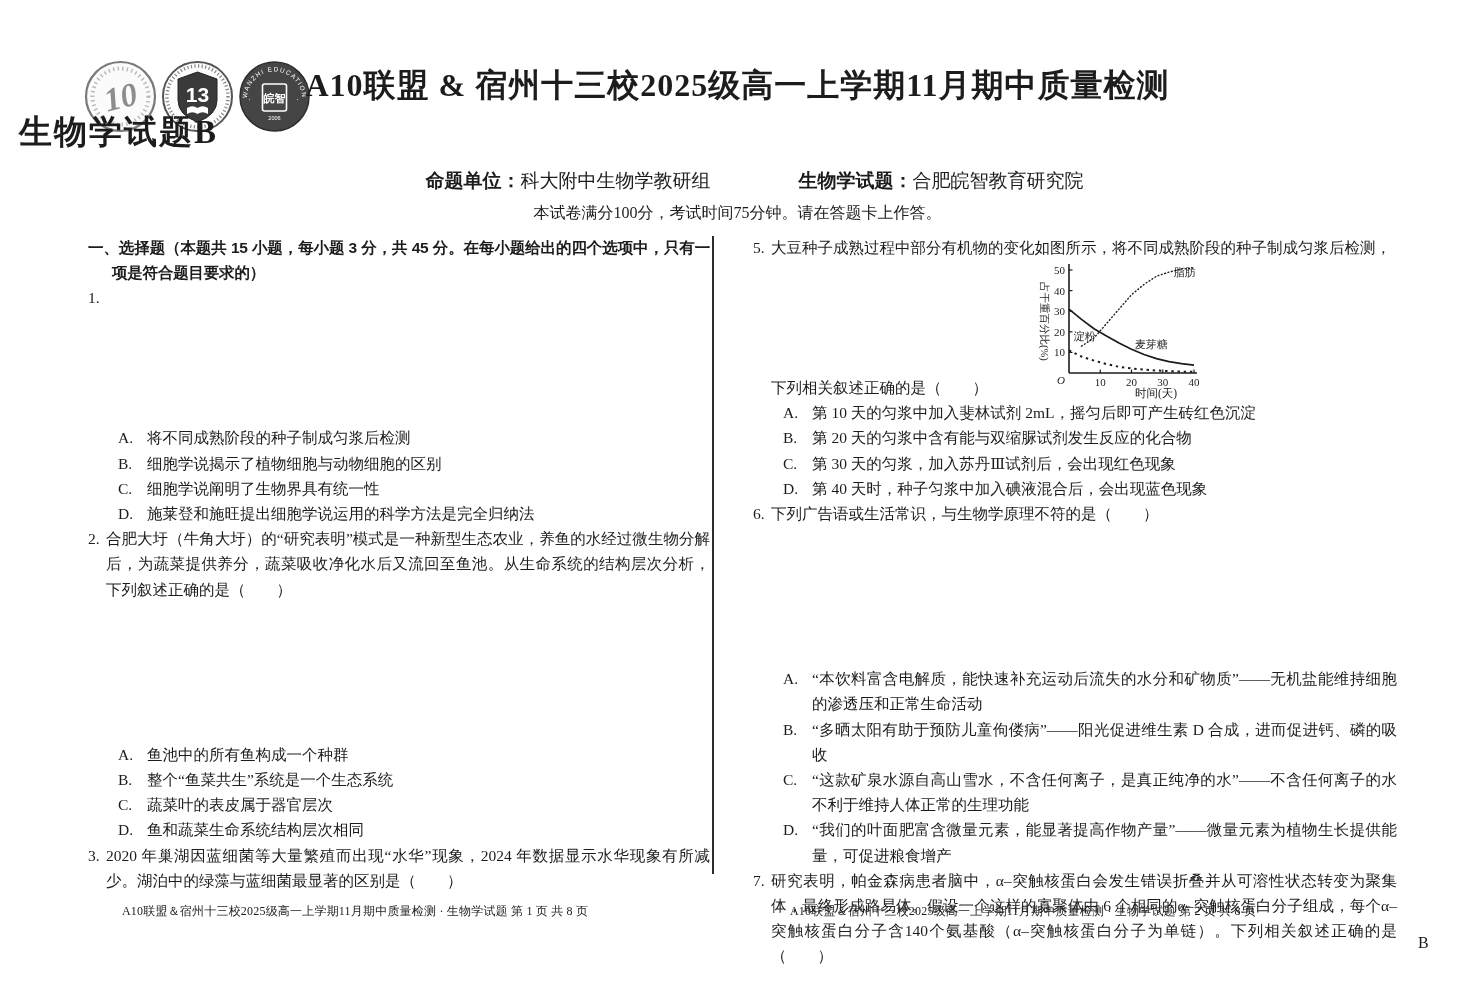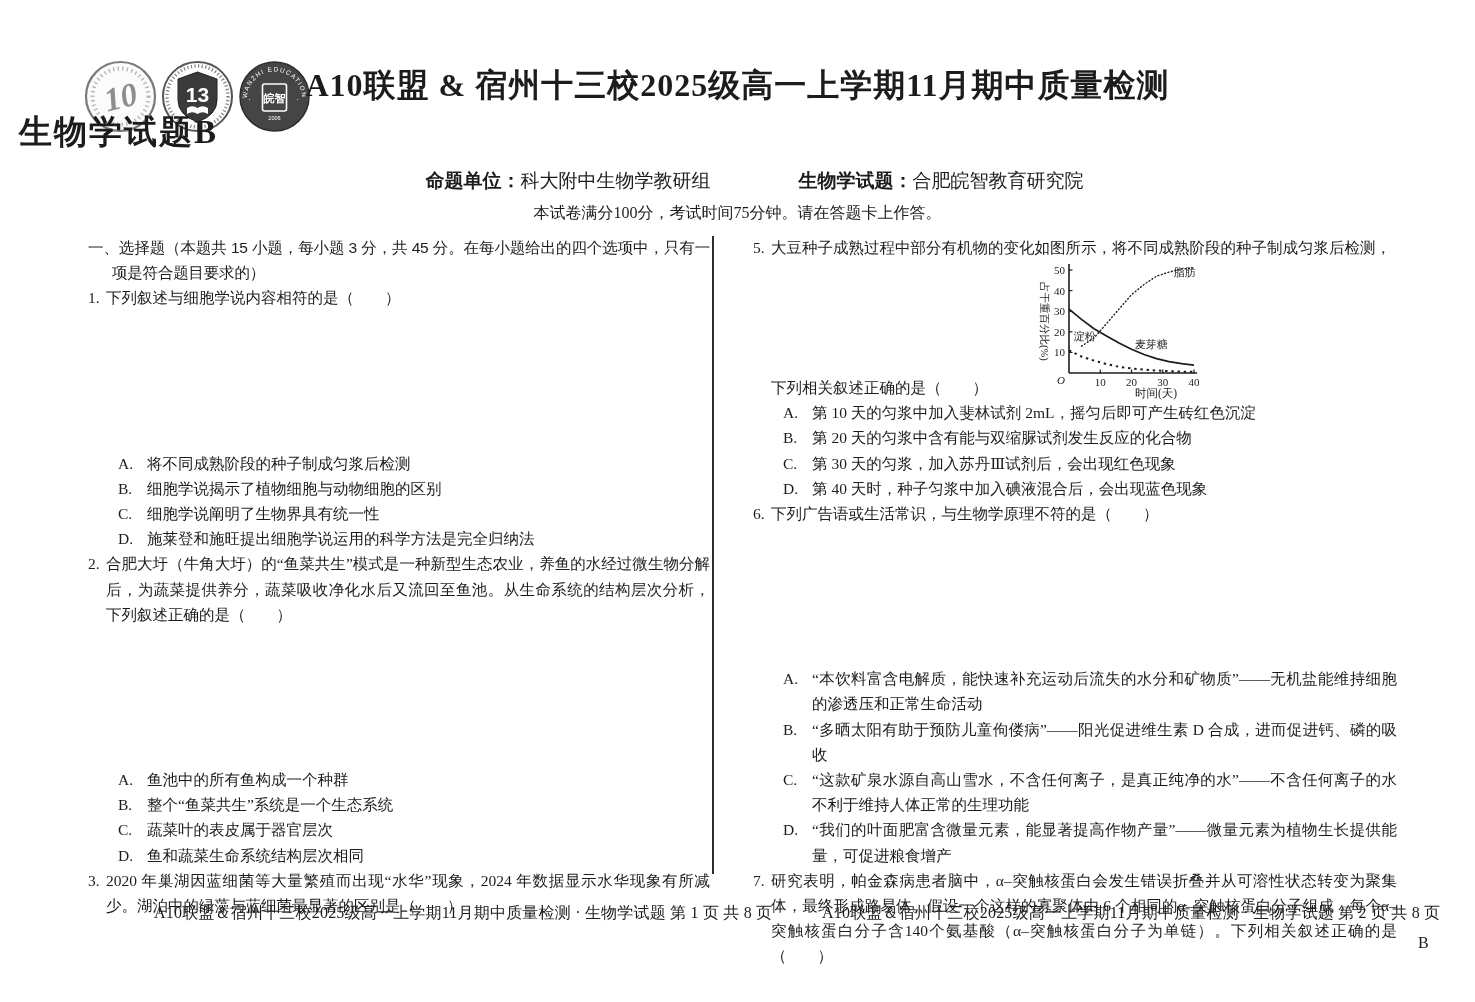--- a/index.html
+++ b/index.html
@@ -14,32 +14,32 @@
           font-size:33px;font-weight:bold;letter-spacing:2px;margin-left:19px;}
   .unit-line{position:absolute;top:168px;left:0;width:100%;text-align:center;font-size:19px;}
   .unit-label{font-family:"Liberation Sans","DejaVu Sans",sans-serif;font-weight:bold;margin-left:34px;}
   .unit-gap{display:inline-block;width:54px;}
   .note-line{position:absolute;top:203px;left:0;width:100%;text-align:center;font-size:16px;}
   
   .divider{position:absolute;left:712px;top:236px;width:2px;height:638px;background:#2c2c2c;}
   .col{position:absolute;top:235px;font-size:15.5px;line-height:25.2px;text-align:justify;}
   .col-left{left:88px;width:622px;}
   .col-right{left:753px;width:644px;}
-  .sec-heading{font-family:"Liberation Sans","DejaVu Sans",sans-serif;font-weight:normal;
+  .sec-heading{font-family:"Liberation Sans","DejaVu Sans",sans-serif;font-weight:bold;
                padding-left:24px;text-indent:-24px;letter-spacing:-0.2px;}
   .question{position:relative;padding-left:18px;}
   .q-num{position:absolute;left:0;top:0;}
   .q-figure-row{display:flex;align-items:flex-end;height:140px;}
   .q-stem2{flex:1;}
   .chart-figure{margin:0 195px 0 0;width:175px;height:140px;}
   .chart-figure svg{display:block;}
   .option{position:relative;padding-left:41px;}
   .opt-label{position:absolute;left:12px;top:0;}
   
-  .footer{position:absolute;top:903px;font-size:16px;letter-spacing:0.2px;margin-left:32px;}
+  .footer{position:absolute;top:903px;font-size:12px;letter-spacing:0.2px;}
   .footer-left{left:122px;}
   .footer-right{left:790px;}
   .corner-mark{position:absolute;left:1418px;top:934px;font-size:16px;}
 </style>
 </head>
 <body>
 
 <div class="page">
 
   <div class="logos">
@@ -80,36 +80,35 @@
 
   <div class="note-line">本试卷满分100分，考试时间75分钟。请在答题卡上作答。</div>
 
   <div class="divider"></div>
 
   <div class="col col-left">
     <div class="sec-heading">一、选择题（本题共 15 小题，每小题 3 分，共 45 分。在每小题给出的四个选项中，只有一项是符合题目要求的）</div>
     <div id="left-questions">
   <article class="question">
     <span class="q-num">1.</span>
-    <div class="q-stem">下列叙述与细胞学说内容相符的是（　　）</div>
     <div class="q-figure-row" hidden="">
       <div class="q-stem2"></div>
       <figure class="chart-figure"></figure>
     </div>
     <div class="q-options">
             <div class="option"><span class="opt-label">A.</span><span>将不同成熟阶段的种子制成匀浆后检测</span></div>
             <div class="option"><span class="opt-label">B.</span><span>细胞学说揭示了植物细胞与动物细胞的区别</span></div>
             <div class="option"><span class="opt-label">C.</span><span>细胞学说阐明了生物界具有统一性</span></div>
             <div class="option"><span class="opt-label">D.</span><span>施莱登和施旺提出细胞学说运用的科学方法是完全归纳法</span></div>
           </div>
   </article>
 
   <article class="question">
     <span class="q-num">2.</span>
-    <div class="q-stem">合肥大圩（牛角大圩）的“鱼菜共生”模式是一种新型生态农业，养鱼的水经过微生物分解后，为蔬菜提供养分，蔬菜吸收净化水后又流回至鱼池。从生命系统的结构层次分析，下列叙述正确的是（　　）</div>
+    <div class="q-stem">合肥大圩（牛角大圩）的“研究表明”模式是一种新型生态农业，养鱼的水经过微生物分解后，为蔬菜提供养分，蔬菜吸收净化水后又流回至鱼池。从生命系统的结构层次分析，下列叙述正确的是（　　）</div>
     <div class="q-figure-row" hidden="">
       <div class="q-stem2"></div>
       <figure class="chart-figure"></figure>
     </div>
     <div class="q-options">
             <div class="option"><span class="opt-label">A.</span><span>鱼池中的所有鱼构成一个种群</span></div>
             <div class="option"><span class="opt-label">B.</span><span>整个“鱼菜共生”系统是一个生态系统</span></div>
             <div class="option"><span class="opt-label">C.</span><span>蔬菜叶的表皮属于器官层次</span></div>
             <div class="option"><span class="opt-label">D.</span><span>鱼和蔬菜生命系统结构层次相同</span></div>
           </div>

